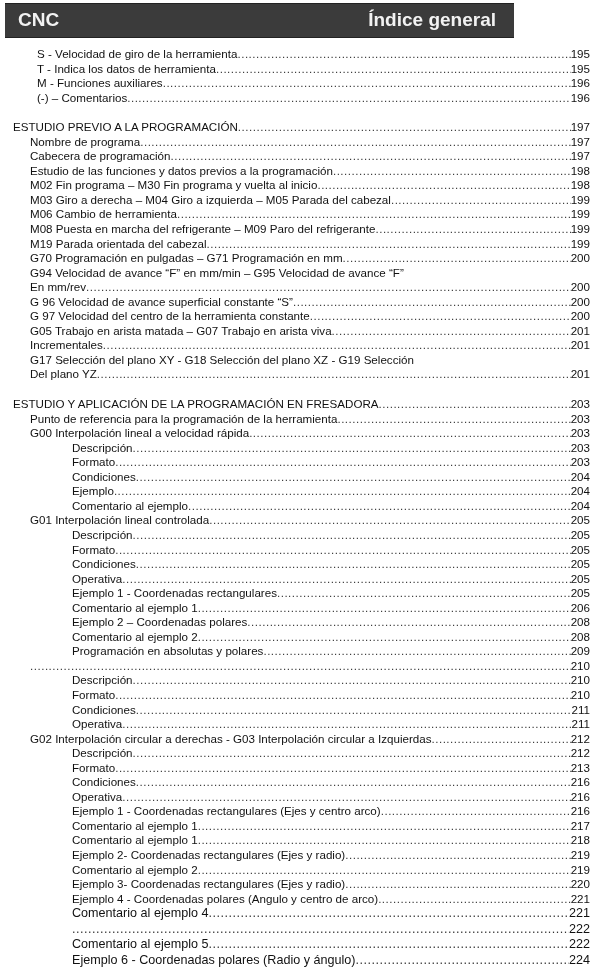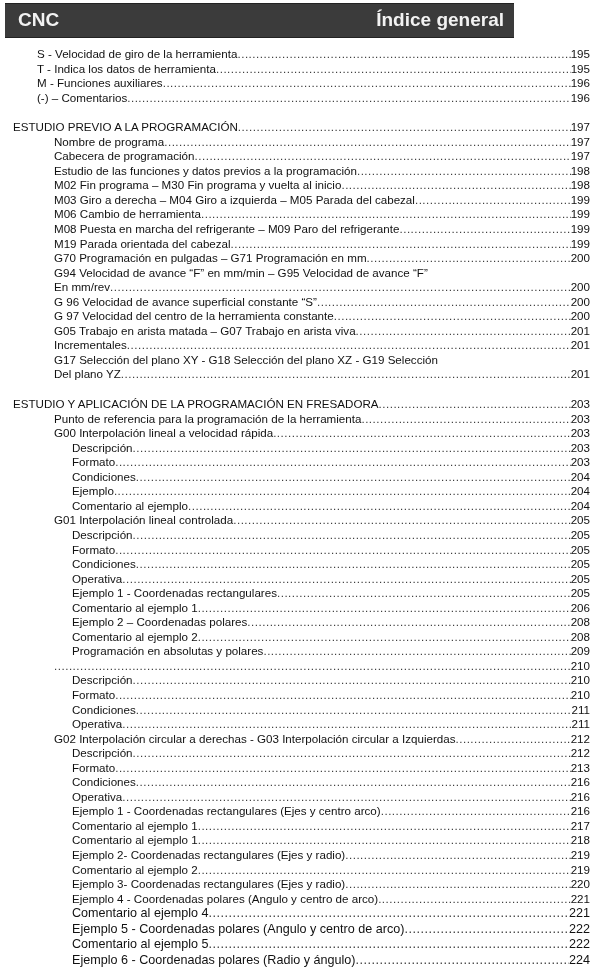--- a/index.html
+++ b/index.html
@@ -1,30 +1,30 @@
 <!DOCTYPE html>
 <html><head>
 <meta charset="utf-8">
 <style>
   html, body { margin: 0; padding: 0; background: #ffffff; }
   body { width: 600px; height: 975px; position: relative; overflow: hidden;
          font-family: "Liberation Sans", sans-serif; color: #111; }
   .header { position: absolute; left: 5px; top: 3px; width: 509px; height: 33px;
             background: #3b3b3b; border-top: 1px solid #222; border-bottom: 1px solid #222; }
   .header .left { position: absolute; left: 13px; top: 5px; font-size: 19px; font-weight: bold; color: #f2f2f2; }
-  .header .right { position: absolute; right: 10px; top: 5px; font-size: 19px; font-weight: bold; color: #f2f2f2; }
+  .header .right { position: absolute; right: 18px; top: 5px; font-size: 19px; font-weight: bold; color: #f2f2f2; }
   .toc { position: absolute; left: 0; top: 47px; width: 600px; }
   .row { position: relative; height: 14.55px; font-size: 11.6px; line-height: 14.55px;
          display: flex; align-items: baseline; white-space: nowrap; padding-right: 10px; }
   .row .label { flex: 0 0 auto; }
   .row .dots { flex: 1 1 auto; overflow: hidden; color: #333; letter-spacing: 0.5px; }
   .row .dots::after { content: "....................................................................................................................................................................................................................................................."; }
   .row .page { flex: 0 0 auto; text-align: right; }
   .lvl0 { padding-left: 13px; }
-  .lvl1 { padding-left: 22px; margin-left: 32px; }
+  .lvl1 { padding-left: 30px; }
   .lvl2 { padding-left: 72px; justify-content: flex-end; }
   .lvltop { padding-left: 37px; }
   .row.big { font-size: 12.6px; height: 15.6px; line-height: 15.6px; }
   .gap { height: 15px; }
 </style>
 </head>
 <body>
 
 <div class="header">
   <span class="left">CNC</span>
@@ -322,21 +322,20 @@
       <span class="label">Ejemplo 4 - Coordenadas polares (Angulo y centro de arco)</span>
       <span class="dots"></span>
       <span class="page">221</span>
     </div>
   <div class="row lvl2 big">
       <span class="label">Comentario al ejemplo 4</span>
       <span class="dots"></span>
       <span class="page">221</span>
     </div>
   <div class="row lvl2 big">
-      <span class="label">Ejemplo 5 - Coordenadas polares (Angulo y centro de arco)</span>
       <span class="dots"></span>
       <span class="page">222</span>
     </div>
   <div class="row lvl2 big">
       <span class="label">Comentario al ejemplo 5</span>
       <span class="dots"></span>
       <span class="page">222</span>
     </div>
   <div class="row lvl2 big">
       <span class="label">Ejemplo 6 - Coordenadas polares (Radio y ángulo)</span>

